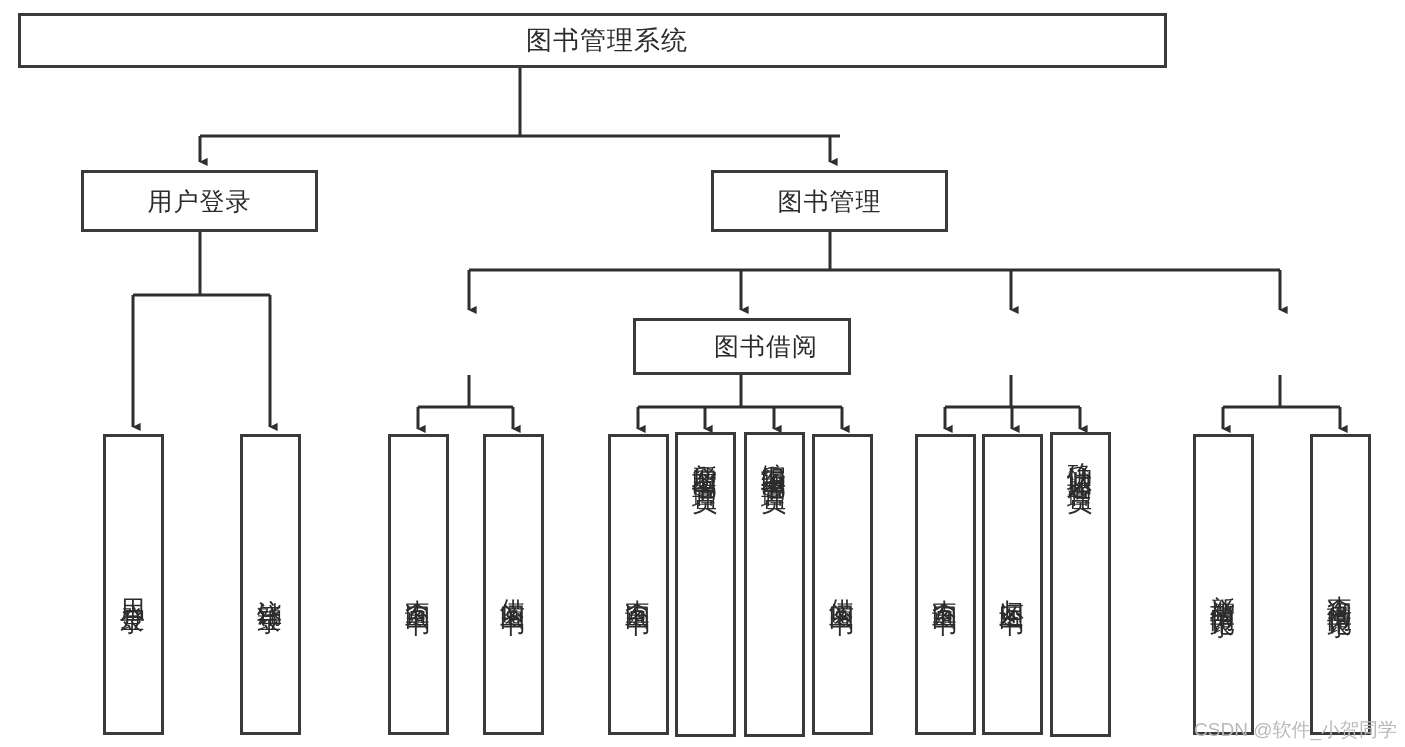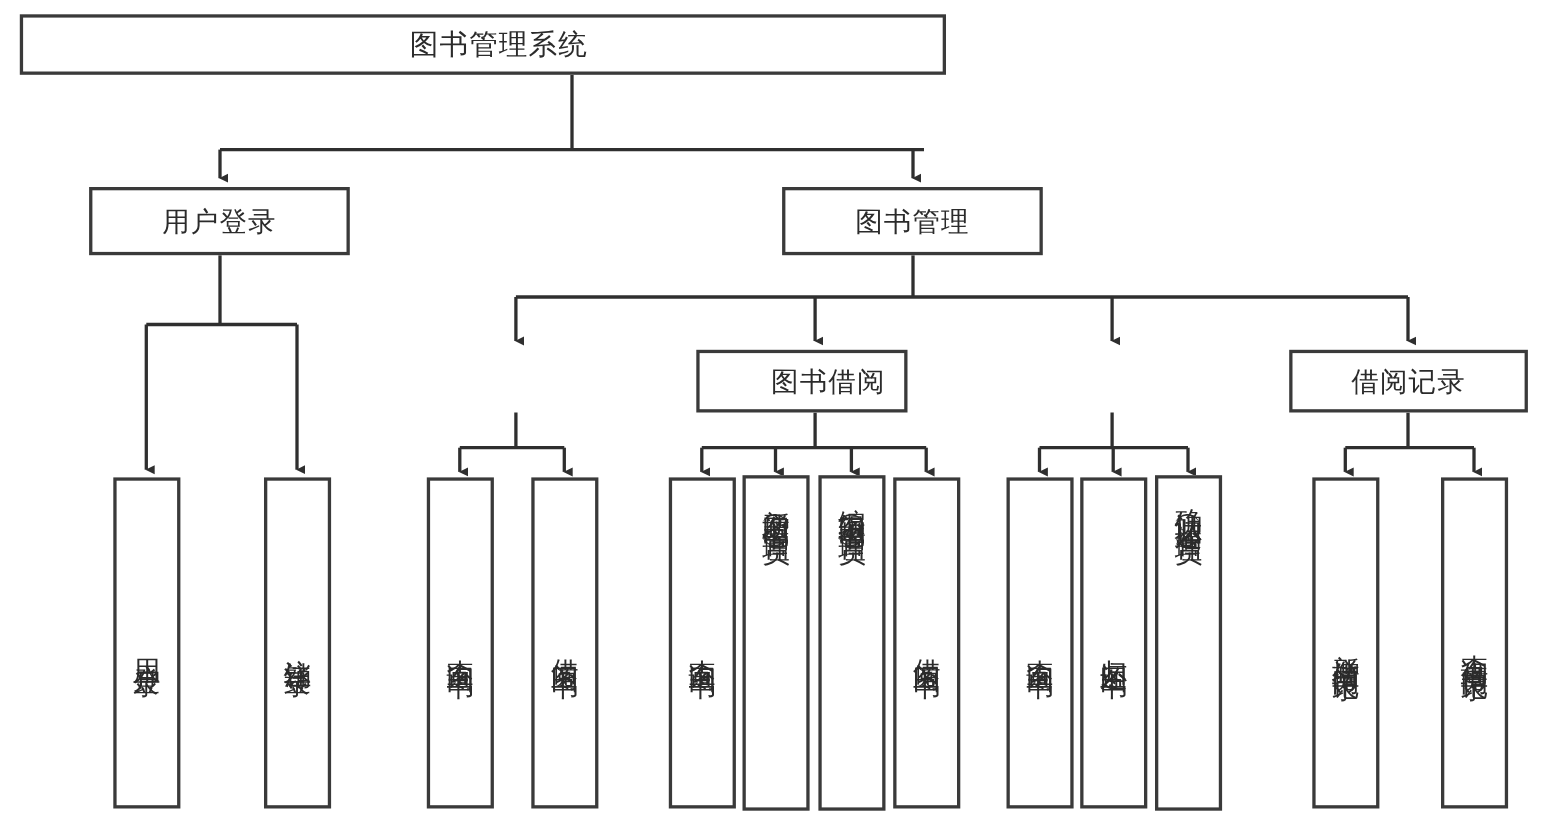--- a/index.html
+++ b/index.html
@@ -99,40 +99,40 @@
       <path d="M1012,407 L1012,429" marker-end="url(#arrow)"></path>
       <path d="M1080,407 L1080,429" marker-end="url(#arrow)"></path>
 
       <path d="M1280,375 L1280,407"></path>
       <path d="M1223,407 L1340,407"></path>
       <path d="M1223,407 L1223,429" marker-end="url(#arrow)"></path>
       <path d="M1340,407 L1340,429" marker-end="url(#arrow)"></path>
     </g>
   </svg>
 
-  <div class="node h root" style="left:18px;top:13px;width:842px;height:55px;padding-left:29px;">图书管理系统</div>
+  <div class="node h root" style="left:18px;top:13px;width:1149px;height:55px;padding-left:29px;">图书管理系统</div>
 
   <div class="node h" style="left:81px;top:170px;width:237px;height:62px;">用户登录</div>
   <div class="node h" style="left:711px;top:170px;width:237px;height:62px;">图书管理</div>
 
-  <div class="node h" style="left:633px;top:318px;width:192px;height:57px;padding-left:48px;">图书借阅</div>
-  <div class="node h" style="left:1172px;top:318px;width:217px;height:57px;">借阅记录</div>
+  <div class="node h" style="left:633px;top:318px;width:218px;height:57px;padding-left:48px;">图书借阅</div>
 
   <div class="node v" style="left:103px;top:434px;width:61px;height:301px;">用户登录</div>
   <div class="node v" style="left:240px;top:434px;width:61px;height:301px;">注销登录</div>
 
   <div class="node v" style="left:388px;top:434px;width:61px;height:301px;">查询图书</div>
   <div class="node v" style="left:483px;top:434px;width:61px;height:301px;">借阅图书</div>
 
   <div class="node v" style="left:608px;top:434px;width:61px;height:301px;">查询图书</div>
   <div class="node v toptext" style="left:675px;top:432px;width:61px;height:305px;">新增图书（管理员）</div>
   <div class="node v toptext" style="left:744px;top:432px;width:61px;height:305px;">编辑图书（管理员）</div>
   <div class="node v" style="left:812px;top:434px;width:61px;height:301px;">借阅图书</div>
 
   <div class="node v" style="left:915px;top:434px;width:61px;height:301px;">查询图书</div>
   <div class="node v" style="left:982px;top:434px;width:61px;height:301px;">归还图书</div>
   <div class="node v toptext" style="left:1050px;top:432px;width:61px;height:305px;">确认归还（管理员）</div>
 
   <div class="node v" style="left:1193px;top:434px;width:61px;height:301px;">新增借阅记录</div>
   <div class="node v" style="left:1310px;top:434px;width:61px;height:301px;">查询借阅记录</div>
 
+  <div class="watermark">CSDN @软件_小贺同学</div>
 
 </div>
 
 </body></html>

